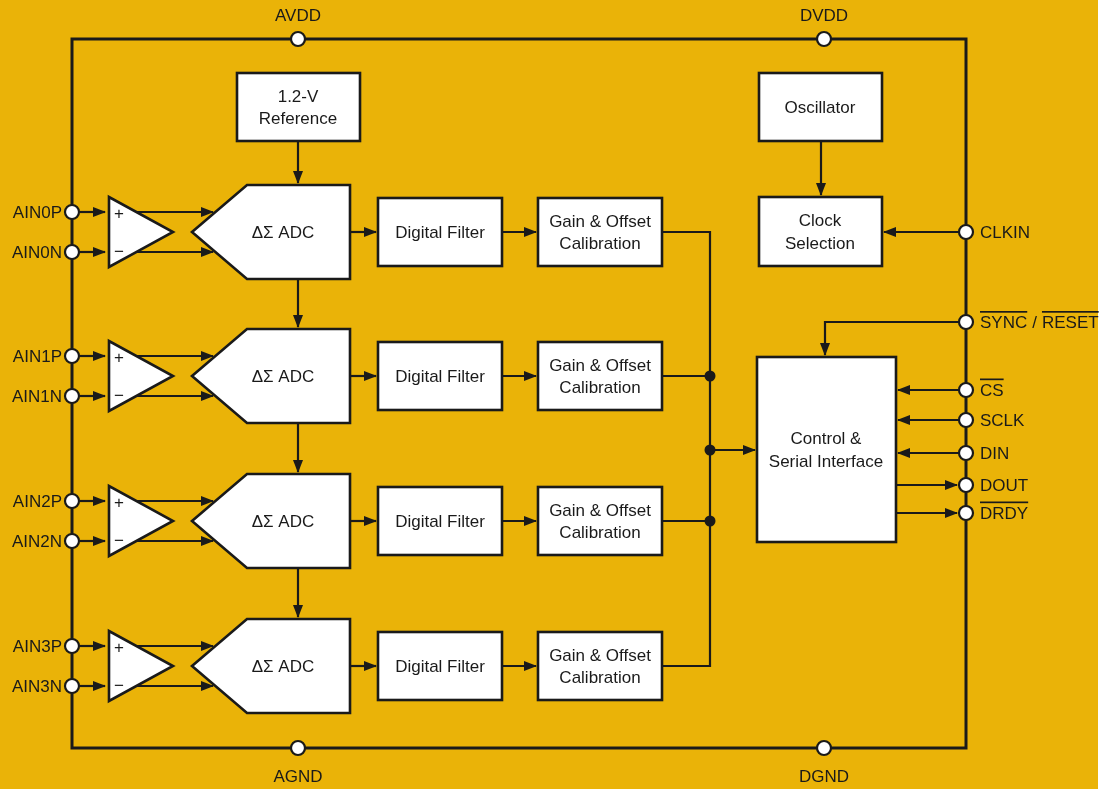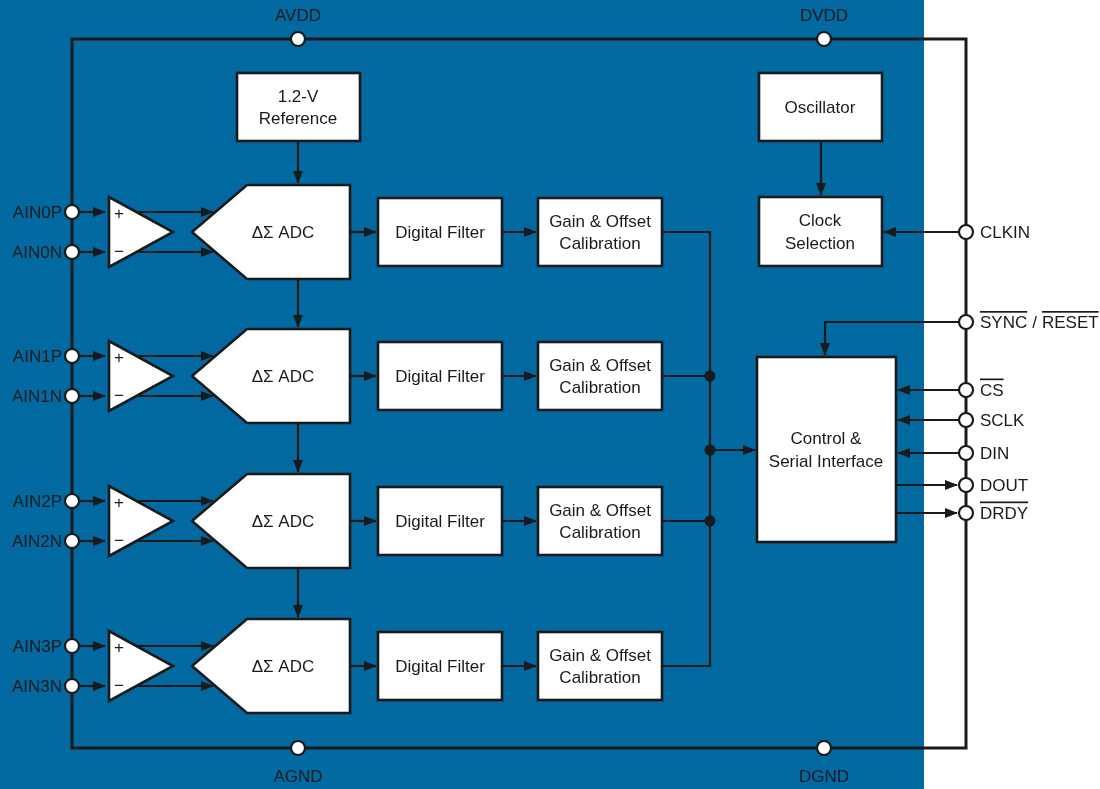--- a/index.html
+++ b/index.html
@@ -1,16 +1,16 @@
 <!DOCTYPE html>
 <html><head>
 <meta charset="utf-8">
 <style>
   html, body { margin: 0; padding: 0; background: #ffffff; }
-  .stage { width: 924px; height: 789px; position: relative; background: #0369a1; }
+  .stage { width: 1098px; height: 789px; position: relative; background: #eab308; }
   svg text {
     font-family: "Liberation Sans", "DejaVu Sans", sans-serif;
     font-size: 17px;
     fill: #1a1a1a;
     dominant-baseline: central;
   }
   .tmid { text-anchor: middle; }
   .tend { text-anchor: end; }
   .tstart { text-anchor: start; }
   .ovl { text-decoration: overline; }

